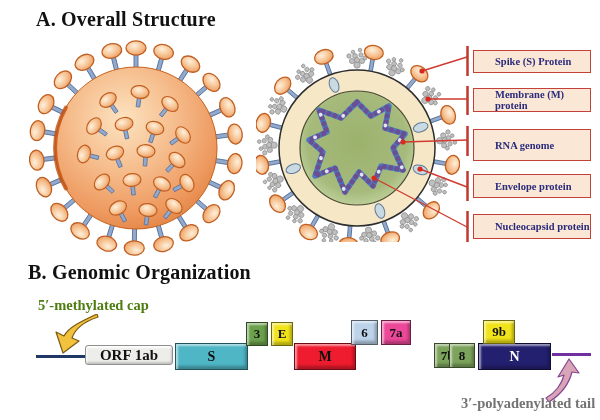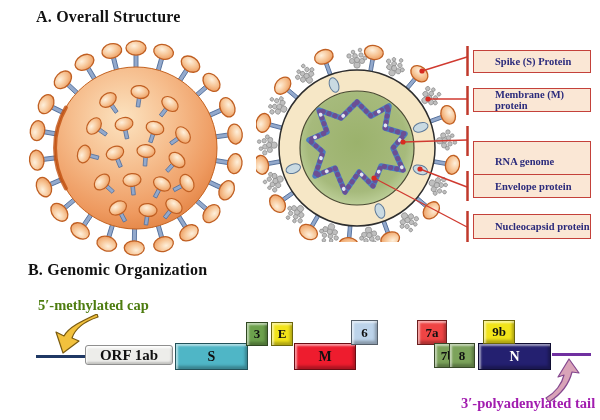--- a/index.html
+++ b/index.html
@@ -1,47 +1,47 @@
 <!DOCTYPE html>
 <html><head>
 <meta charset="utf-8">
 <style>
   html,body{margin:0;padding:0;background:#fff;}
   #stage{position:relative;width:600px;height:420px;background:#ffffff;overflow:hidden;
          font-family:"Liberation Serif", serif;}
   .abs{position:absolute;}
-  .sec-title{font-weight:bold;font-size:16px;color:#111;letter-spacing:.2px;}
+  .sec-title{font-weight:bold;font-size:20px;color:#111;letter-spacing:.2px;}
   
   .callout-box{position:absolute;left:473px;width:118px;display:flex;align-items:center;
     background:#FAE7D5;border:1.5px solid #C4413A;box-sizing:border-box;
     color:#2B2B7C;font-weight:bold;font-size:10.5px;padding-left:21px;z-index:7;}
   
   .gene{position:absolute;display:flex;align-items:center;justify-content:center;
     box-sizing:border-box;border:1px solid rgba(0,0,0,.55);
     font-weight:bold;font-size:13px;color:#101010;
     box-shadow:inset 2px 2px 2px rgba(255,255,255,.55), inset -2px -3px 3px rgba(0,0,0,.28);
     z-index:4;}
   .g-orf1ab{left:85px;top:345px;width:88px;height:20px;background:#EDEDEA;border-color:#8F8F8F;
     border-radius:3px;font-size:15px;
     box-shadow:inset 1px 2px 2px rgba(255,255,255,.9), inset -1px -2px 2px rgba(0,0,0,.18);}
   .g-s  {left:175px;top:343px;width:73px;height:27px;background:#4FB6C6;font-size:14px;}
   .g-3  {left:246px;top:322px;width:22px;height:24px;background:#6CA14C;}
   .g-e  {left:271px;top:322px;width:22px;height:24px;background:#F2E41A;}
   .g-m  {left:294px;top:343px;width:62px;height:27px;background:#EE1C2E;font-size:14px;}
   .g-6  {left:351px;top:320px;width:27px;height:25px;background:#BCD3EA;}
-  .g-7a {left:381px;top:320px;width:30px;height:25px;background:#ef4444;margin-left:36px;}
+  .g-7a {left:381px;top:320px;width:30px;height:25px;background:#ec4899;}
   .g-7b {left:414px;top:343px;width:27px;height:25px;background:#7CA35B;margin-left:20px;}
   .g-8  {left:449px;top:343px;width:26px;height:25px;background:#7CA35B;}
   .g-9b {left:483px;top:320px;width:32px;height:24px;background:#F2E41A;z-index:5;}
   .g-n  {left:478px;top:343px;width:73px;height:27px;background:#242070;color:#ffffff;font-size:14px;}
   .gline{position:absolute;height:2.5px;z-index:3;}
   .line5{left:36px;top:355px;width:50px;background:#1F3864;}
   .line3{left:552px;top:353px;width:39px;background:#7030A0;}
   .cap-label{position:absolute;left:38px;top:297px;font-weight:bold;font-size:14.5px;color:#4d7c0f;text-align:right;}
-  .tail-label{position:absolute;left:461px;top:395px;font-weight:bold;font-size:14.5px;color:#a21caf;}
+  .tail-label{position:absolute;left:461px;top:395px;font-weight:bold;font-size:14.5px;color:#737373;}
   svg{display:block;}
 </style>
 </head>
 <body>
 
 <div id="stage">
 
   <div class="abs sec-title" style="left:36px;top:8px;">A. Overall Structure</div>
 
   <svg class="abs" style="left:28px;top:40px;" width="216" height="216" viewBox="0 0 216 216">
@@ -215,21 +215,21 @@
       <line x1="467.5" y1="211" x2="467.5" y2="242"></line>
     </g>
   </svg>
 
   <div class="callout-box" style="top:50px;height:23px;">
     <span>Spike (S) Protein</span>
   </div>
   <div class="callout-box" style="top:88px;height:24px;">
     <span>Membrane (M) protein</span>
   </div>
-  <div class="callout-box" style="top:141px;height:40px;">
+  <div class="callout-box" style="top:129px;height:32px;">
     <span>RNA genome</span>
   </div>
   <div class="callout-box" style="top:214px;height:25px;">
     <span>Nucleocapsid protein</span>
   </div>
   <div class="callout-box" style="top:174px;height:24px;">
     <span>Envelope protein</span>
   </div>
 
   <div class="abs sec-title" style="left:28px;top:261px;">B. Genomic Organization</div>

